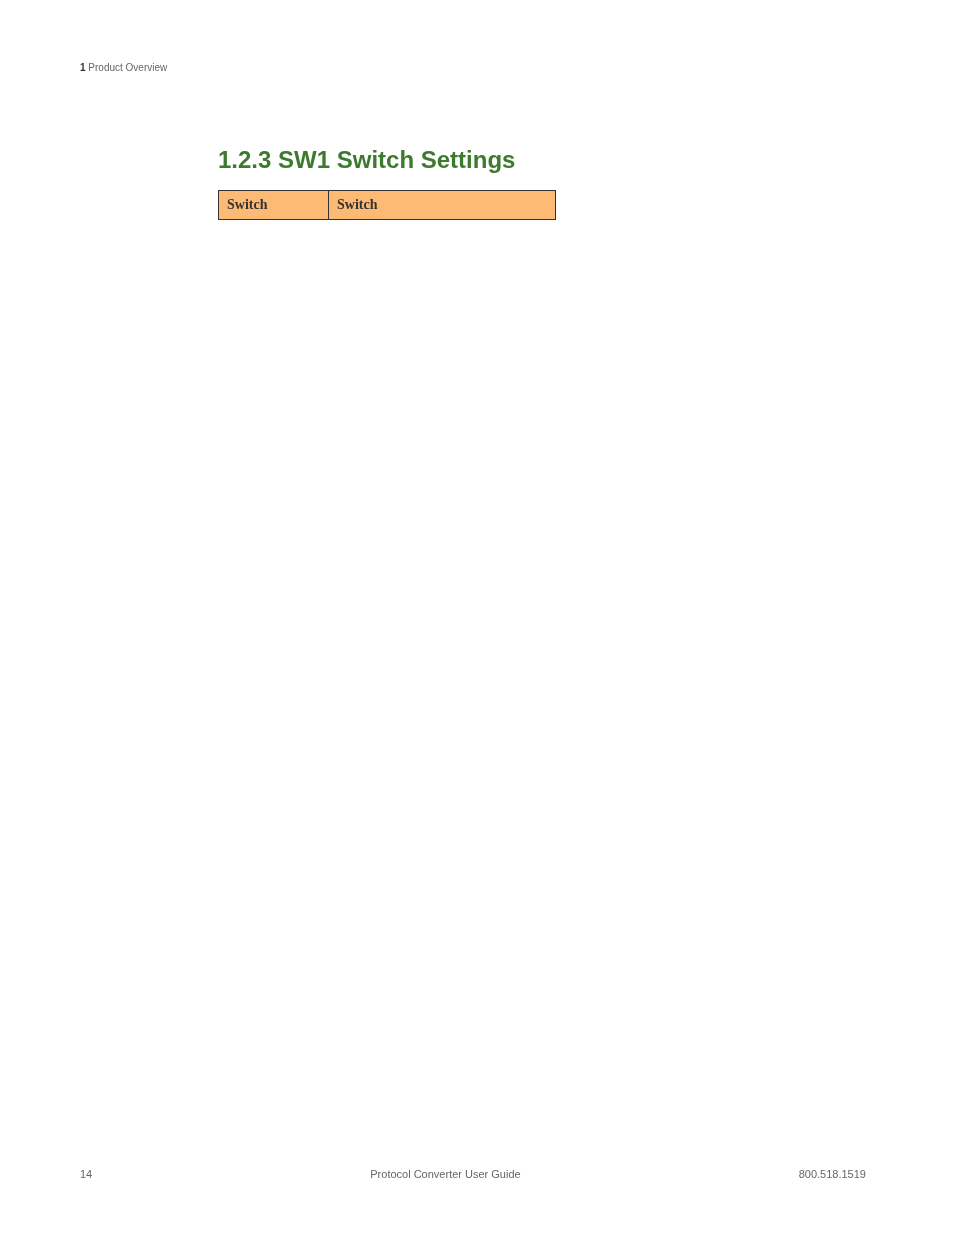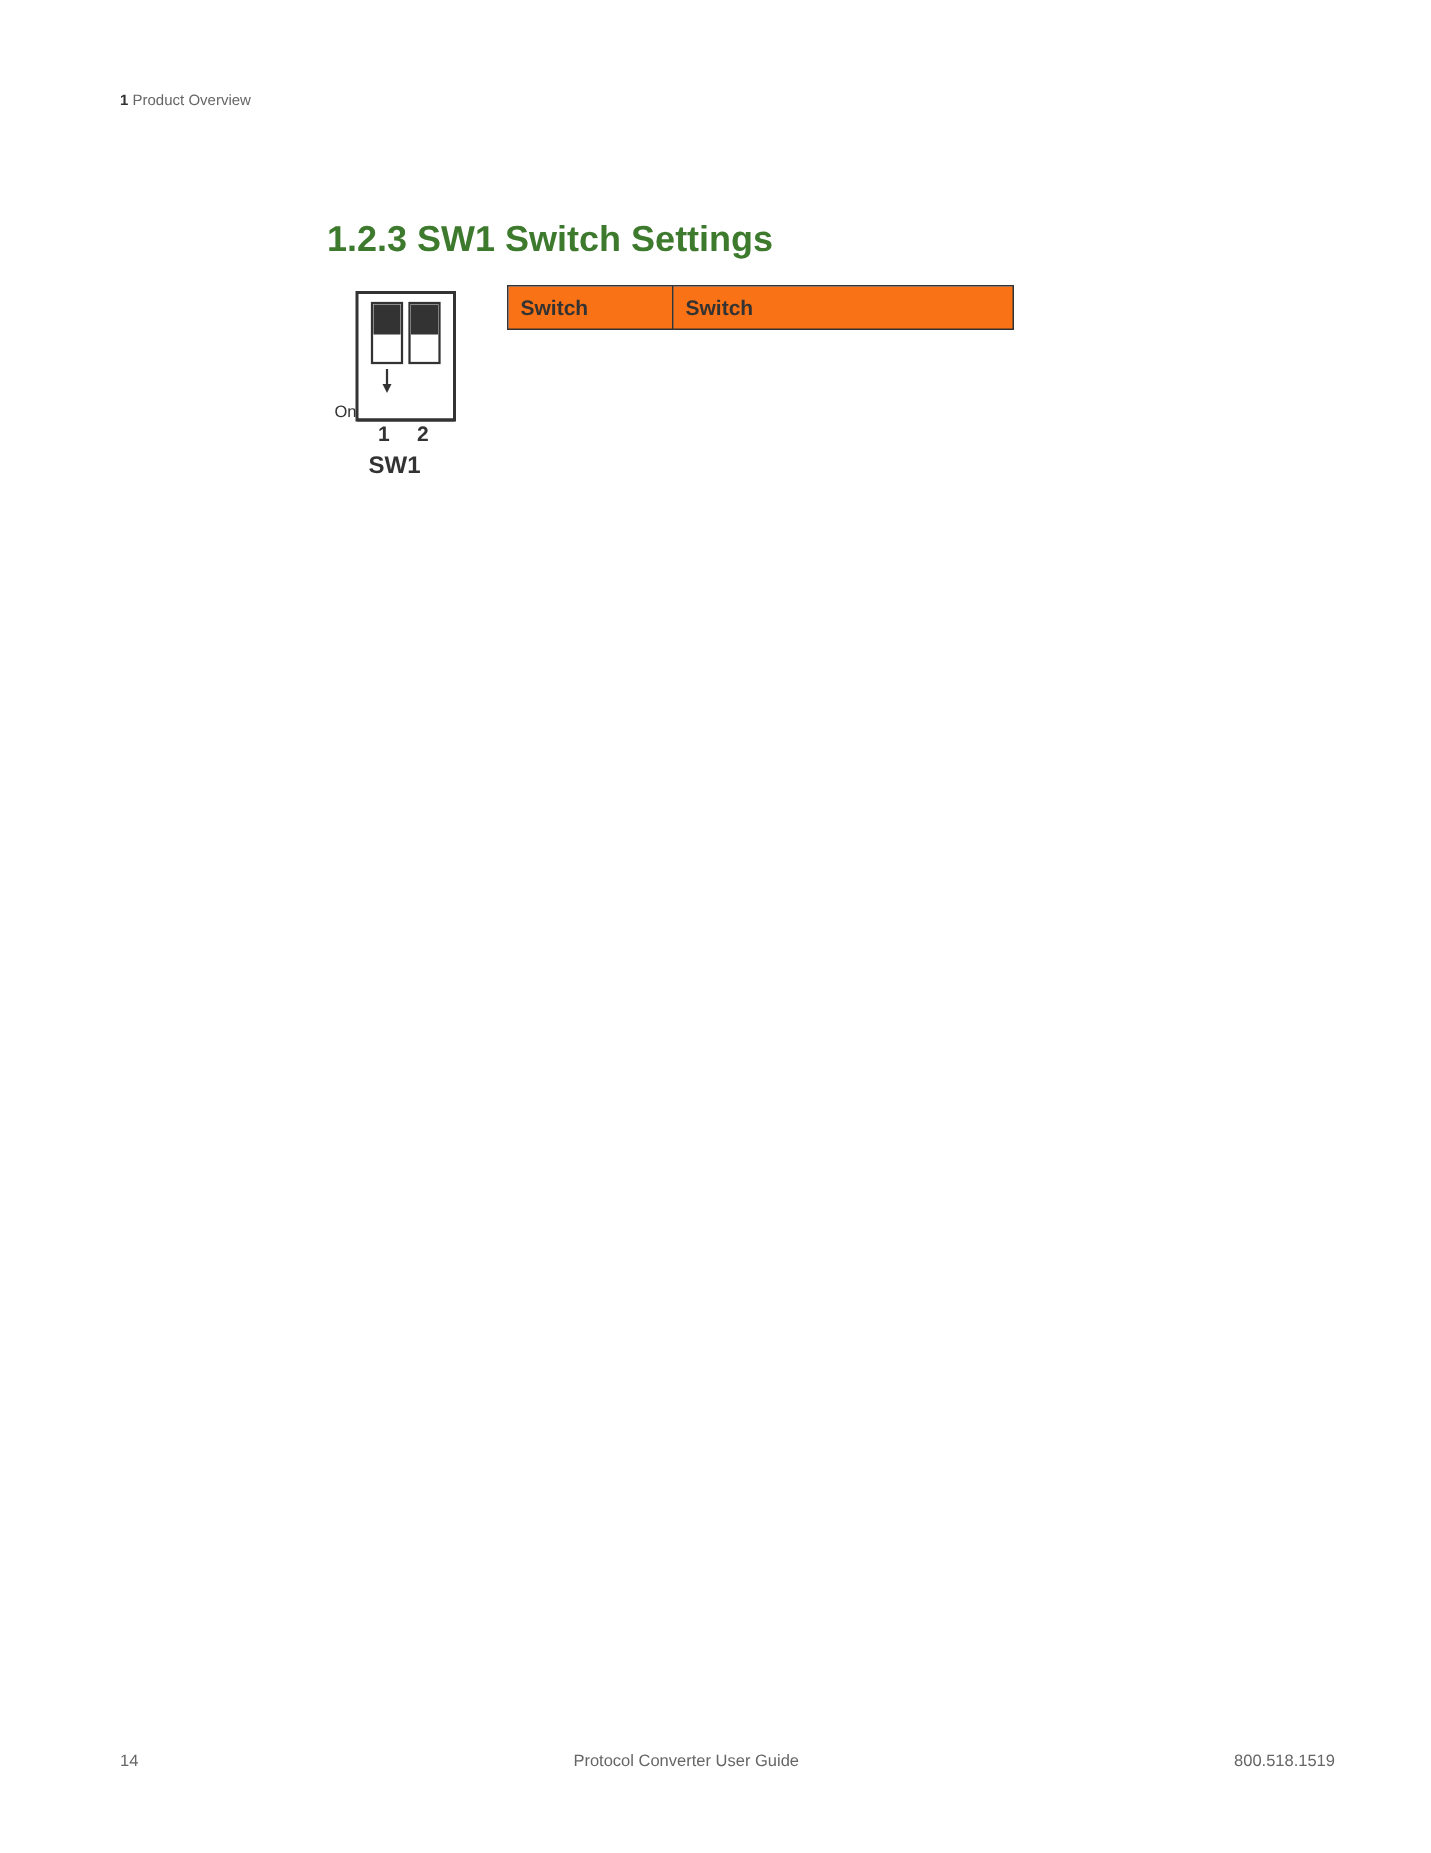--- a/index.html
+++ b/index.html
@@ -53,66 +53,50 @@
       border-collapse: collapse;
       width: 100%;
     }
     th, td {
       border: 1px solid #333;
       padding: 6px 8px;
       font-size: 14px;
       vertical-align: top;
       text-align: left;
     }
-    th { background: #f97316; font-weight: bold; }
+    th { background: #fdba74; font-weight: bold; font-family: Liberation Serif, serif; }
     td:first-child, th:first-child { width: 110px; }
     .table-caption {
       margin-top: 6px;
       font-size: 13px;
     }
     .table-caption .tnum { font-weight: bold; color: #333; }
     .table-caption .tdesc { color: #3d7a2e; margin-left: 8px; }
     .footer {
       position: absolute;
       bottom: 55px;
       left: 80px;
-      right: 64px;
+      right: 88px;
       display: flex;
       justify-content: space-between;
       font-size: 11px;
       color: #666;
     }
   </style>
 </head>
 <body>
 
 <div class="header">
   <span class="num">1</span>
   <span>Product Overview</span>
 </div>
 
 <h2 class="section-heading">1.2.3 SW1 Switch Settings</h2>
 
 <div class="content-area">
-  <div class="switch-figure">
-    <svg width="90" height="110">
-      <rect x="20" y="5" width="65" height="85" fill="none" stroke="#333" stroke-width="2"></rect>
-      <rect x="30" y="12" width="20" height="40" fill="none" stroke="#333" stroke-width="1.5"></rect>
-      <rect x="31" y="13" width="18" height="20" fill="#333"></rect>
-      <rect x="55" y="12" width="20" height="40" fill="none" stroke="#333" stroke-width="1.5"></rect>
-      <rect x="56" y="13" width="18" height="20" fill="#333"></rect>
-      <line x1="40" y1="56" x2="40" y2="68" stroke="#333" stroke-width="1.5"></line>
-      <polygon points="40,72 37,66 43,66" fill="#333"></polygon>
-      <text x="5" y="88" font-size="11" fill="#333">On</text>
-      <line x1="20" y1="90" x2="85" y2="90" stroke="#333" stroke-width="2"></line>
-      <text x="34" y="104" font-size="14" fill="#333" font-weight="bold">1</text>
-      <text x="60" y="104" font-size="14" fill="#333" font-weight="bold">2</text>
-    </svg>
-    <div class="switch-label">SW1</div>
-  </div>
 
   <div class="table-wrap">
     <table>
       <thead>
         <tr>
           <th>Switch</th>
           <th>Switch</th>
         </tr>
       </thead>
       <tbody>

